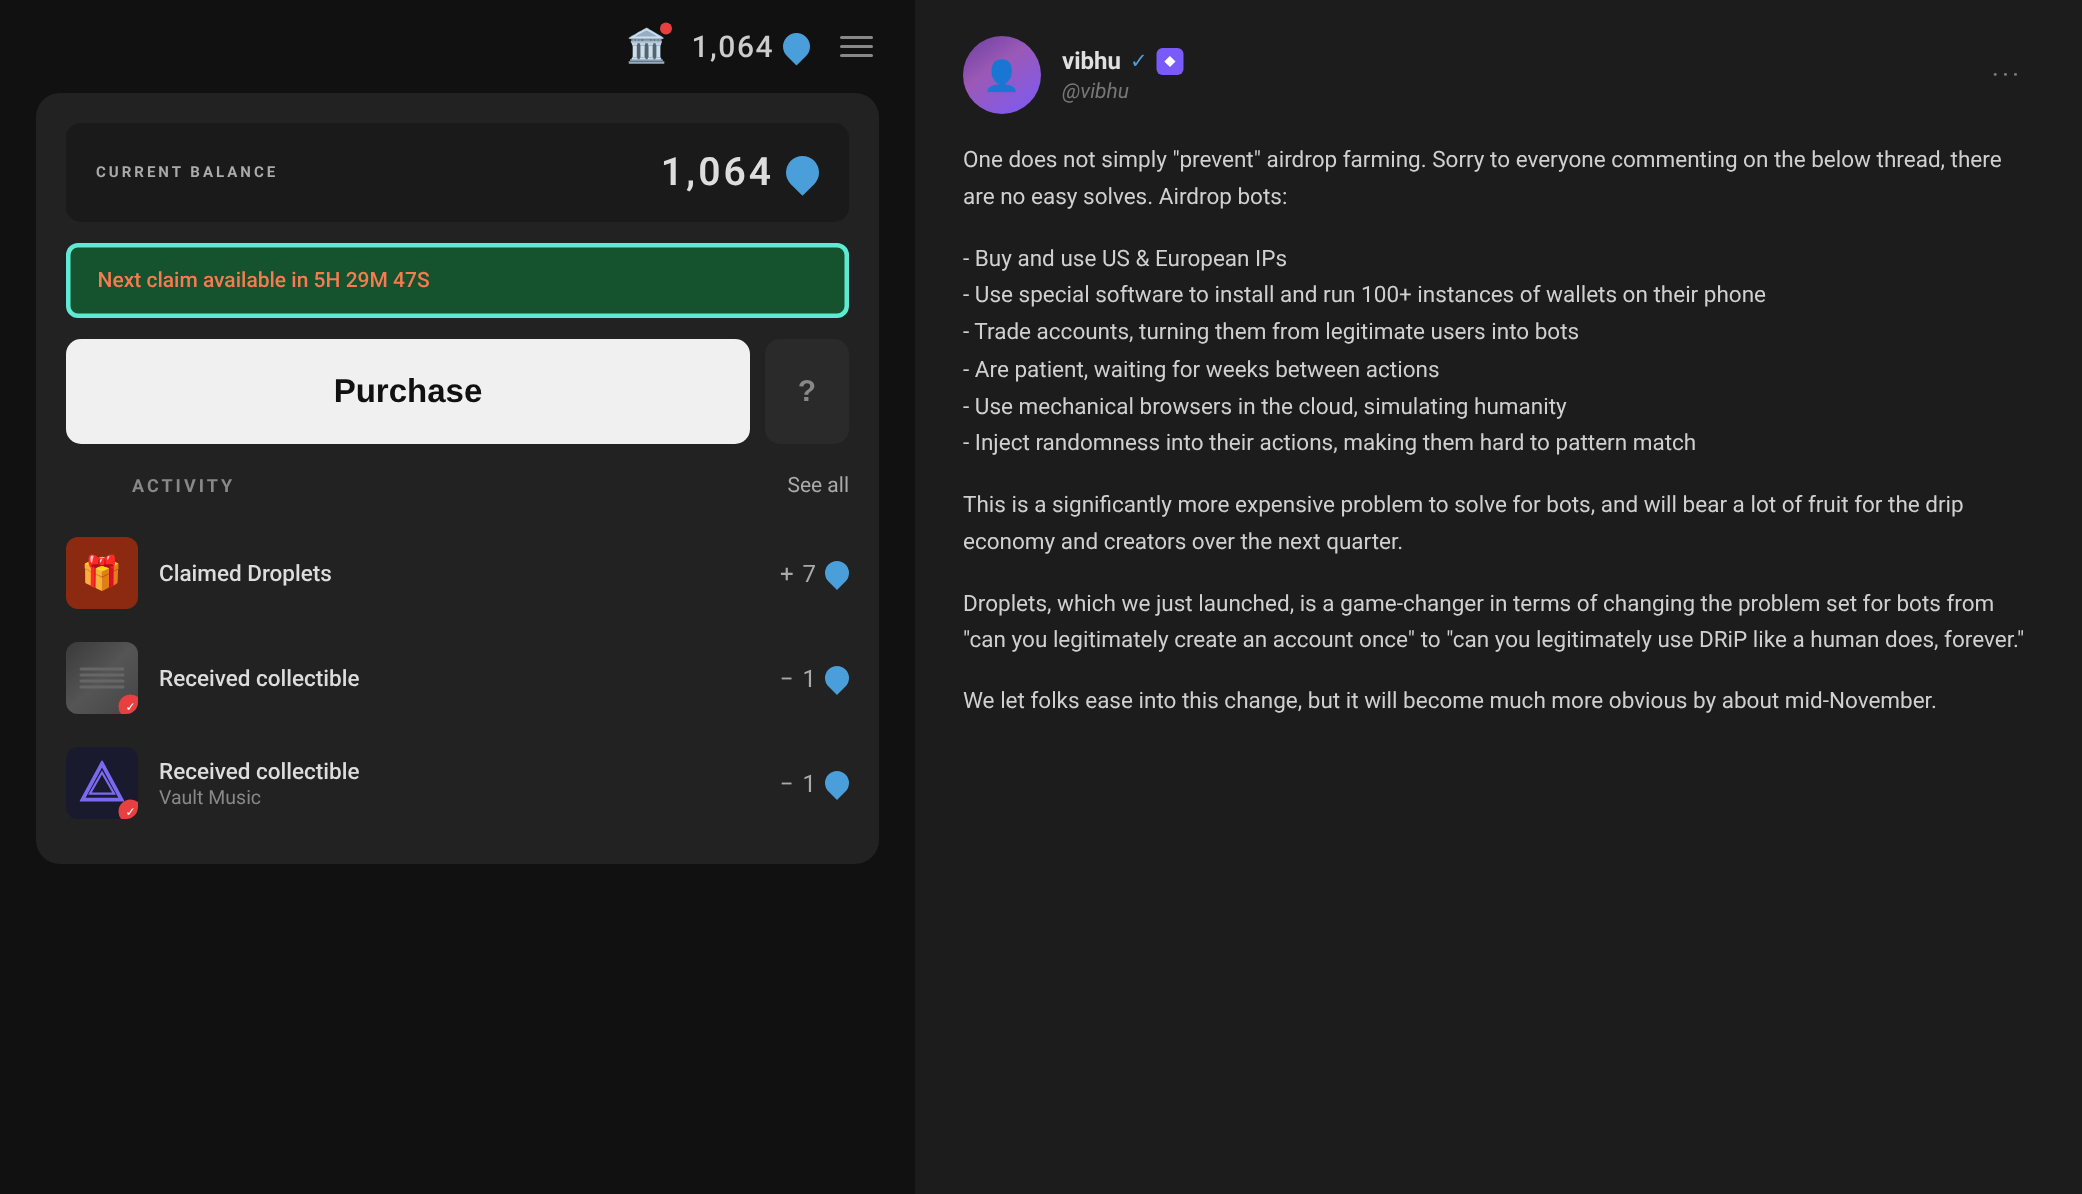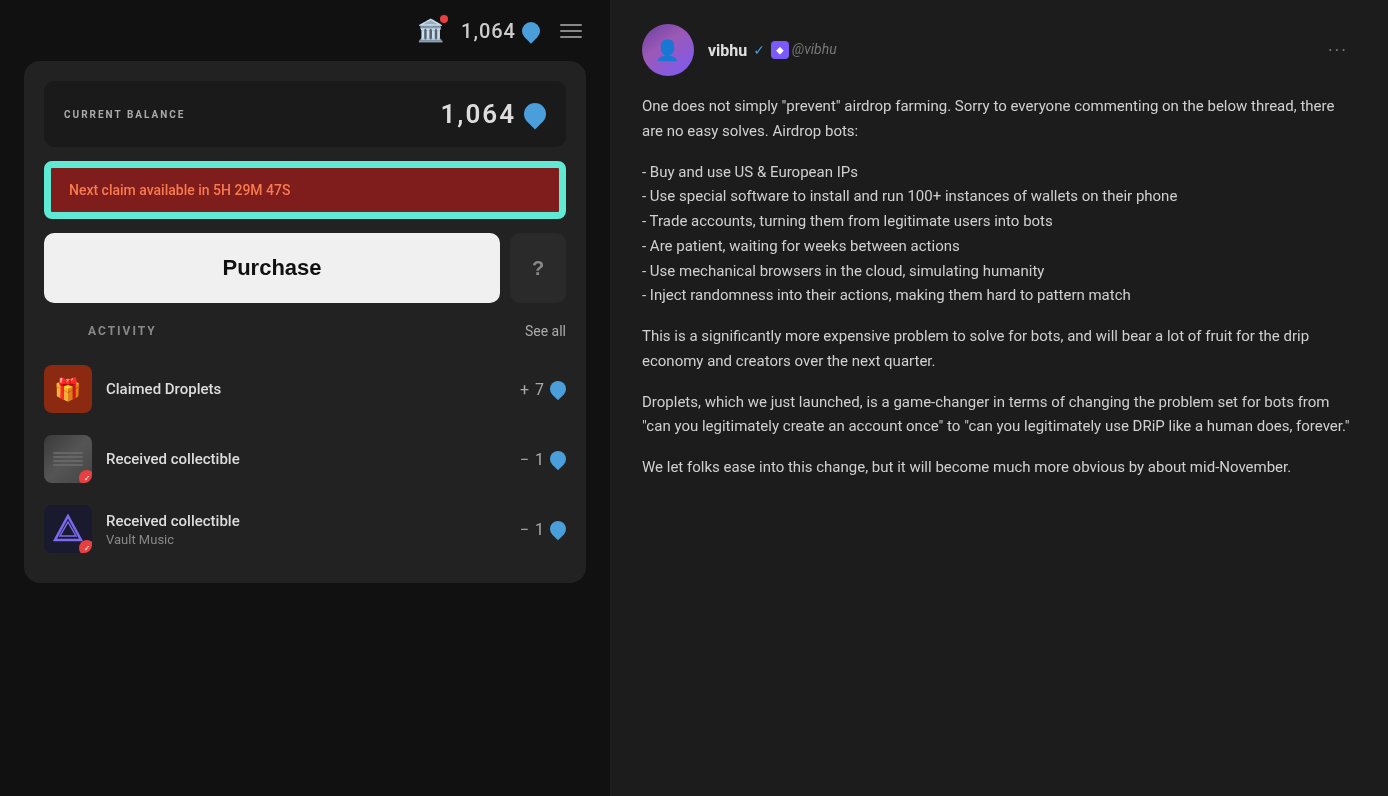--- a/index.html
+++ b/index.html
@@ -121,22 +121,22 @@
       width: 22px;
       height: 22px;
       background: #4a9eda;
       border-radius: 50% 50% 50% 0;
       transform: rotate(-45deg);
       display: inline-block;
       flex-shrink: 0;
     }
 
     .claim-banner {
-      background: #7f1d1d;
-      border: 7px solid #5eead4;
+      background: #14532d;
+      border: 3px solid #5eead4;
       border-radius: 8px;
       padding: 14px 18px;
       color: #f87a50;
       font-size: 14px;
       font-weight: 500;
       margin-bottom: 14px;
     }
 
     .action-row {
       display: flex;
@@ -362,20 +362,21 @@
       background: linear-gradient(145deg, #6b3fa0 0%, #9b59b6 40%, #7a5af8 100%);
       display: flex;
       align-items: center;
       justify-content: center;
       font-size: 20px;
       color: white;
     }
 
     .user-info {
       display: flex;
+      flex-direction: column;
       gap: 3px;
     }
 
     .user-name-row {
       display: flex;
       align-items: center;
       gap: 6px;
     }
 
     .user-name {

